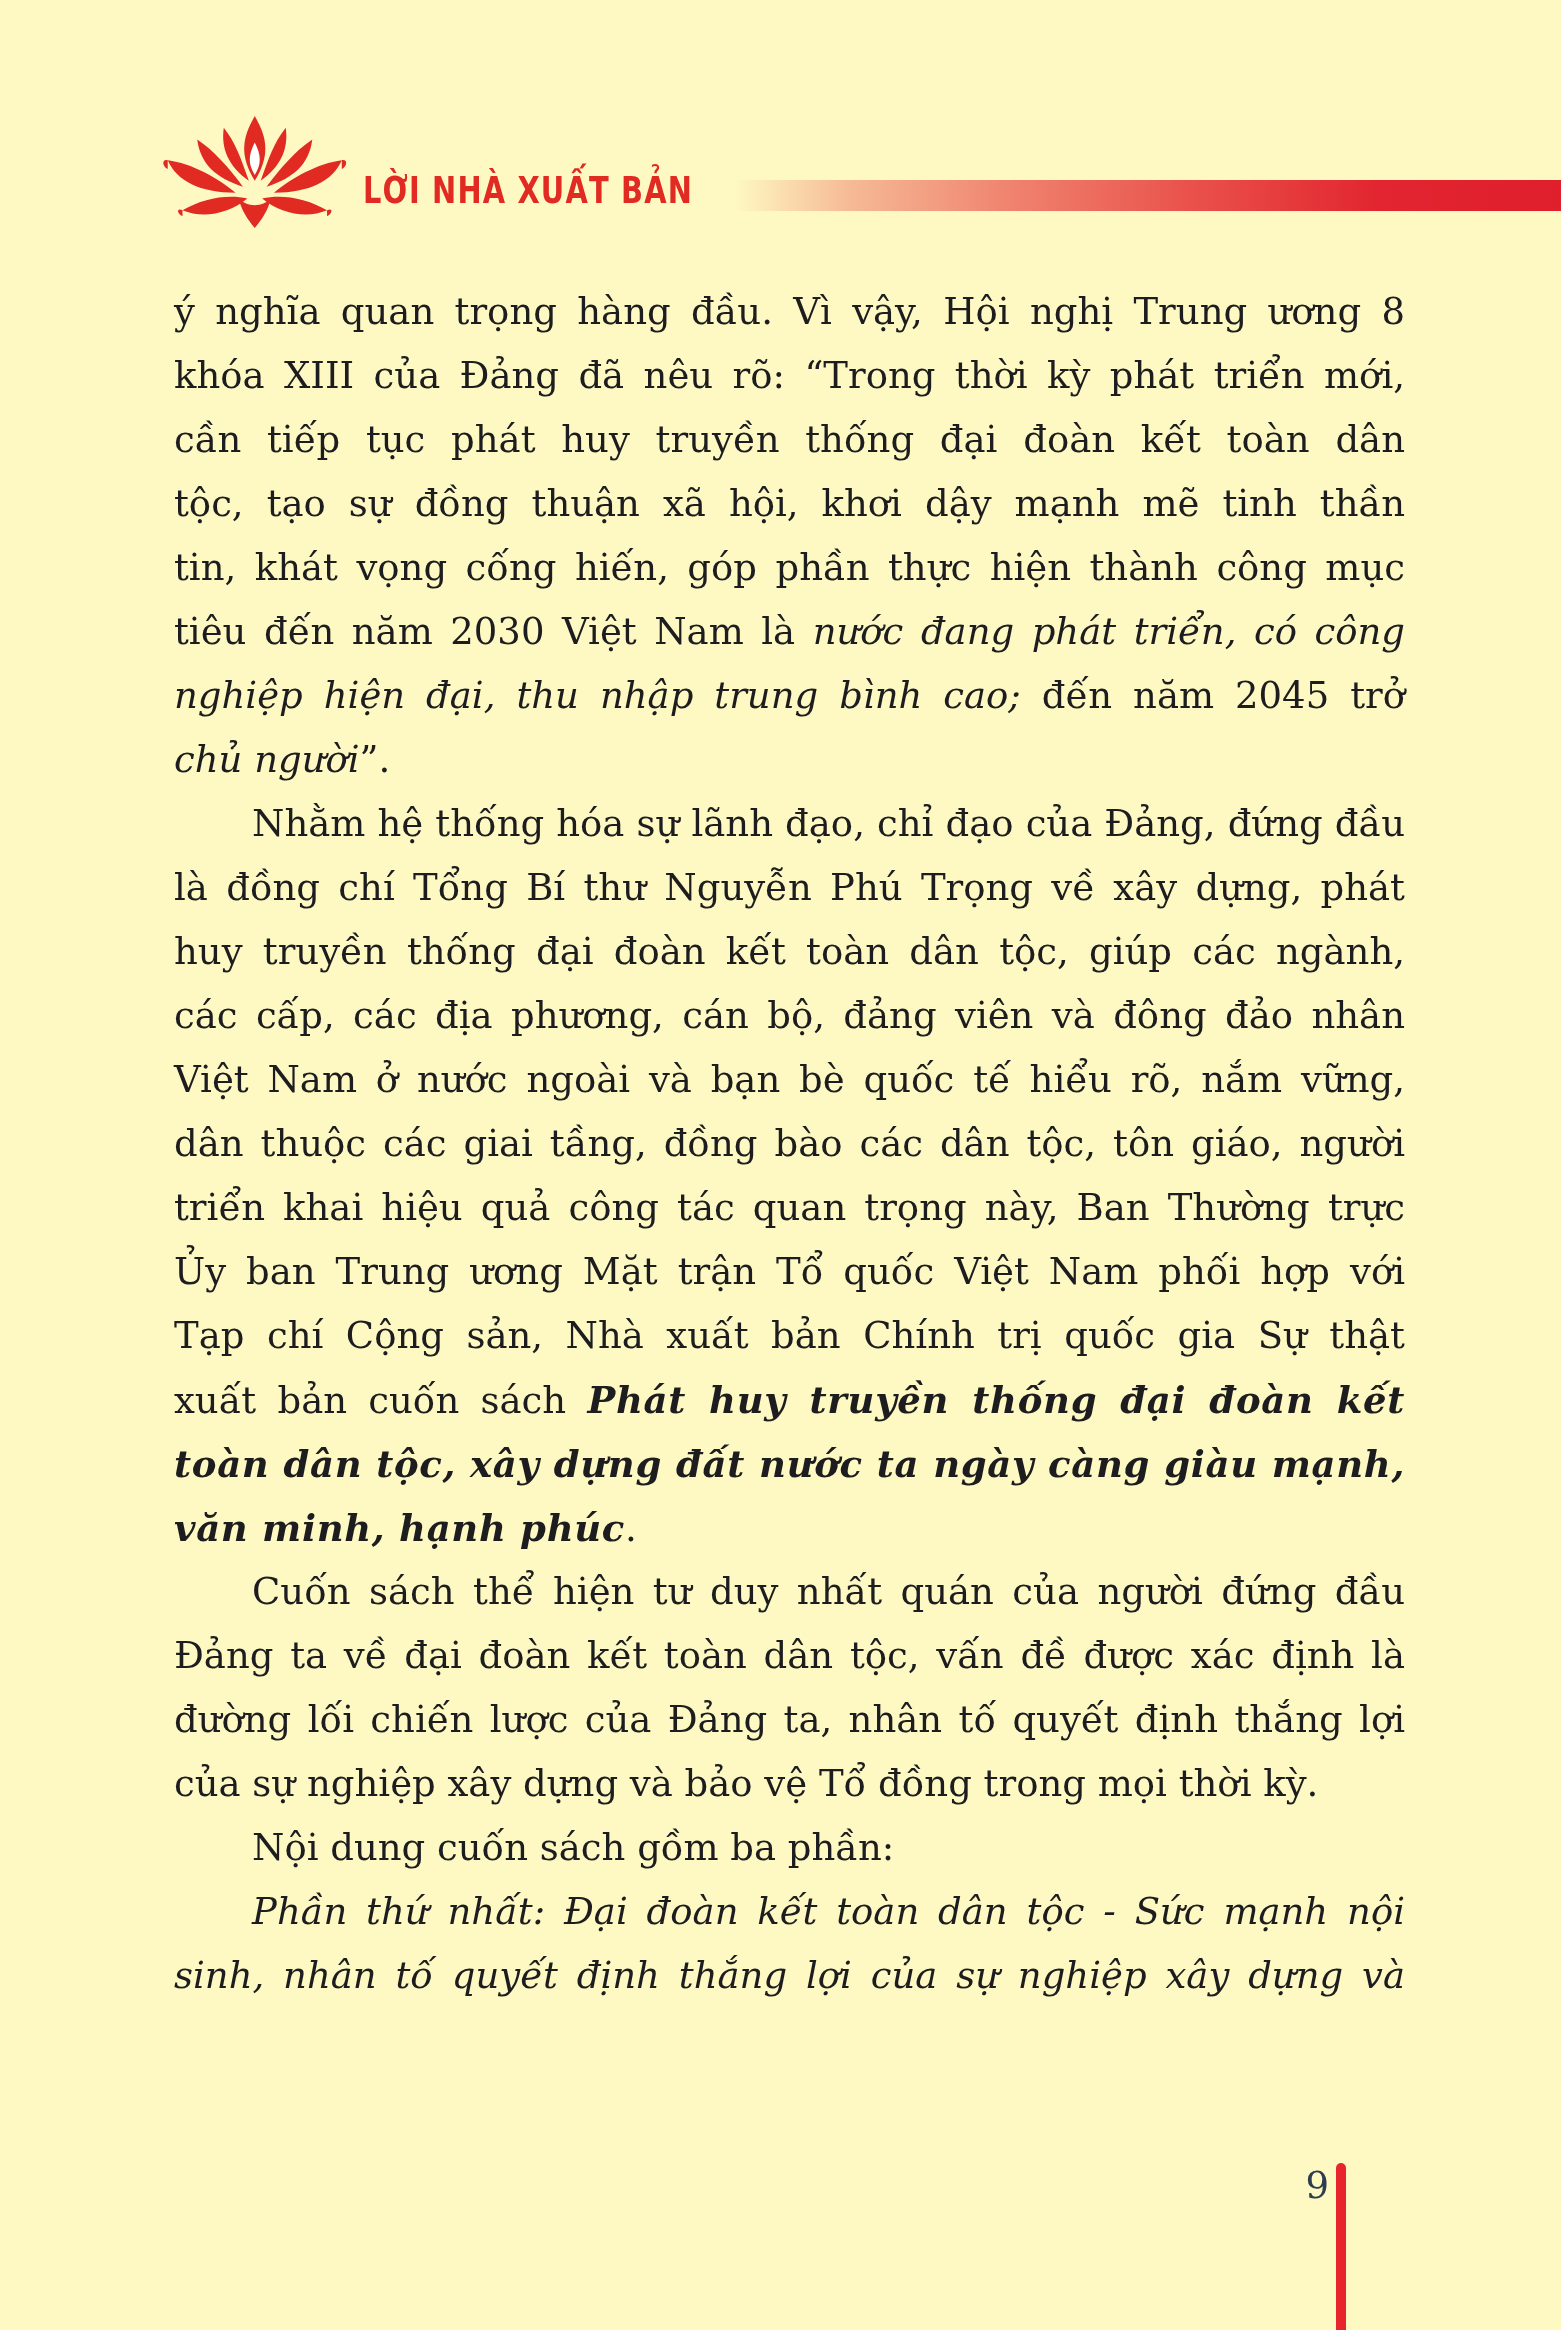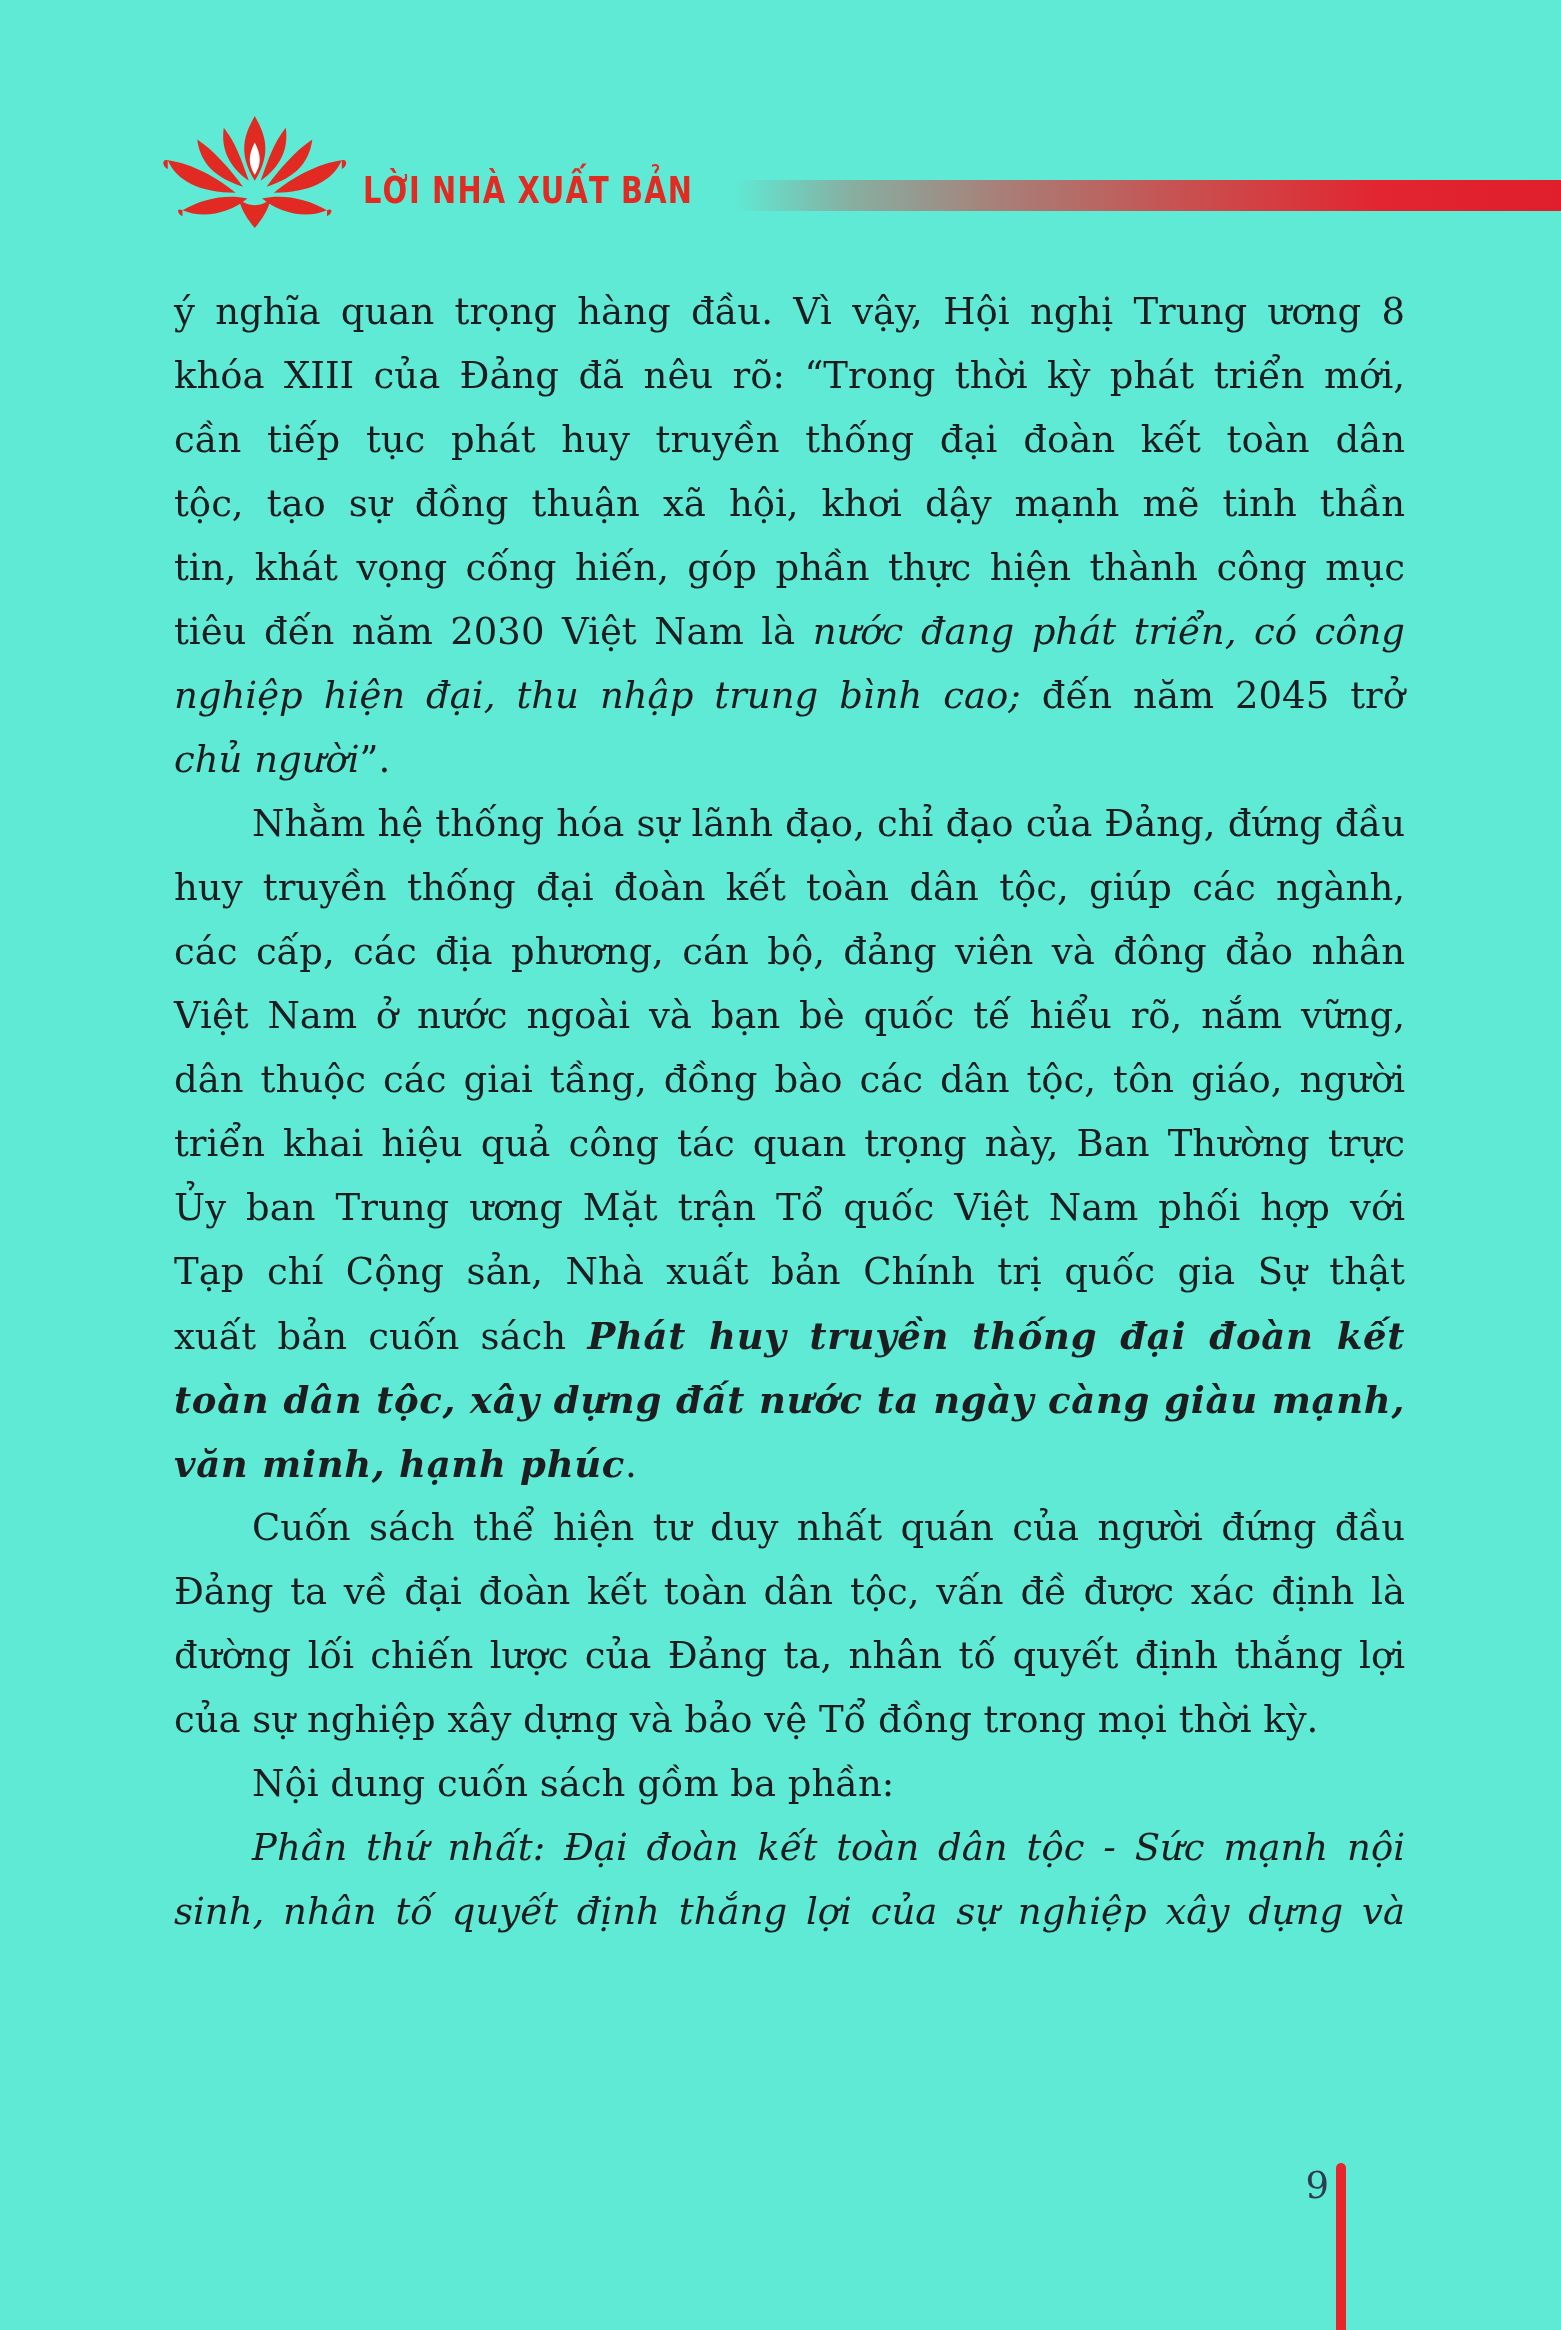--- a/index.html
+++ b/index.html
@@ -1,20 +1,20 @@
 <!DOCTYPE html>
 <html style="font-size:12px"><head>
 <meta charset="utf-8">
 <style>
   html, body { margin: 0; padding: 0; background: #ffffff; }
   .page {
     position: relative;
     width: 1562px;
     height: 2330px;
-    background: #5eead4;
+    background: #fef9c3;
     overflow: hidden;
     font-family: "DejaVu Serif", "Liberation Serif", serif;
     color: #1d1d1f;
   }
 
   
   .hdr-logo {
     position: absolute;
     left: 155px; top: 113px;
     width: 201px; height: 118px;
@@ -120,20 +120,21 @@
         <div class="tline jl"><span class="seg-normal">khóa XIII của Đảng đã nêu rõ: “Trong thời kỳ phát triển mới,</span></div>
         <div class="tline jl"><span class="seg-normal">cần tiếp tục phát huy truyền thống đại đoàn kết toàn dân</span></div>
         <div class="tline jl"><span class="seg-normal">tộc, tạo sự đồng thuận xã hội, khơi dậy mạnh mẽ tinh thần</span></div>
         <div class="tline jl"><span class="seg-normal">tin, khát vọng cống hiến, góp phần thực hiện thành công mục</span></div>
         <div class="tline jl"><span class="seg-normal">tiêu đến năm 2030 Việt Nam là </span><span class="seg-italic">nước đang phát triển, có công</span></div>
         <div class="tline jl"><span class="seg-italic">nghiệp hiện đại, thu nhập trung bình cao;</span><span class="seg-normal"> đến năm 2045 trở</span></div>
         <div class="tline ll"><span class="seg-italic">chủ người</span><span class="seg-normal">”.</span></div>
       </div>
       <div>
         <div class="tline jl ind"><span class="seg-normal">Nhằm hệ thống hóa sự lãnh đạo, chỉ đạo của Đảng, đứng đầu</span></div>
+        <div class="tline jl"><span class="seg-normal">là đồng chí Tổng Bí thư Nguyễn Phú Trọng về xây dựng, phát</span></div>
         <div class="tline jl"><span class="seg-normal">huy truyền thống đại đoàn kết toàn dân tộc, giúp các ngành,</span></div>
         <div class="tline jl"><span class="seg-normal">các cấp, các địa phương, cán bộ, đảng viên và đông đảo nhân</span></div>
         <div class="tline jl"><span class="seg-normal">Việt Nam ở nước ngoài và bạn bè quốc tế hiểu rõ, nắm vững,</span></div>
         <div class="tline jl"><span class="seg-normal">dân thuộc các giai tầng, đồng bào các dân tộc, tôn giáo, người</span></div>
         <div class="tline jl"><span class="seg-normal">triển khai hiệu quả công tác quan trọng này, Ban Thường trực</span></div>
         <div class="tline jl"><span class="seg-normal">Ủy ban Trung ương Mặt trận Tổ quốc Việt Nam phối hợp với</span></div>
         <div class="tline jl"><span class="seg-normal">Tạp chí Cộng sản, Nhà xuất bản Chính trị quốc gia Sự thật</span></div>
         <div class="tline jl"><span class="seg-normal">xuất bản cuốn sách </span><span class="seg-bolditalic">Phát huy truyền thống đại đoàn kết</span></div>
         <div class="tline jl"><span class="seg-bolditalic">toàn dân tộc, xây dựng đất nước ta ngày càng giàu mạnh,</span></div>
         <div class="tline ll"><span class="seg-bolditalic">văn minh, hạnh phúc</span><span class="seg-normal">.</span></div>

